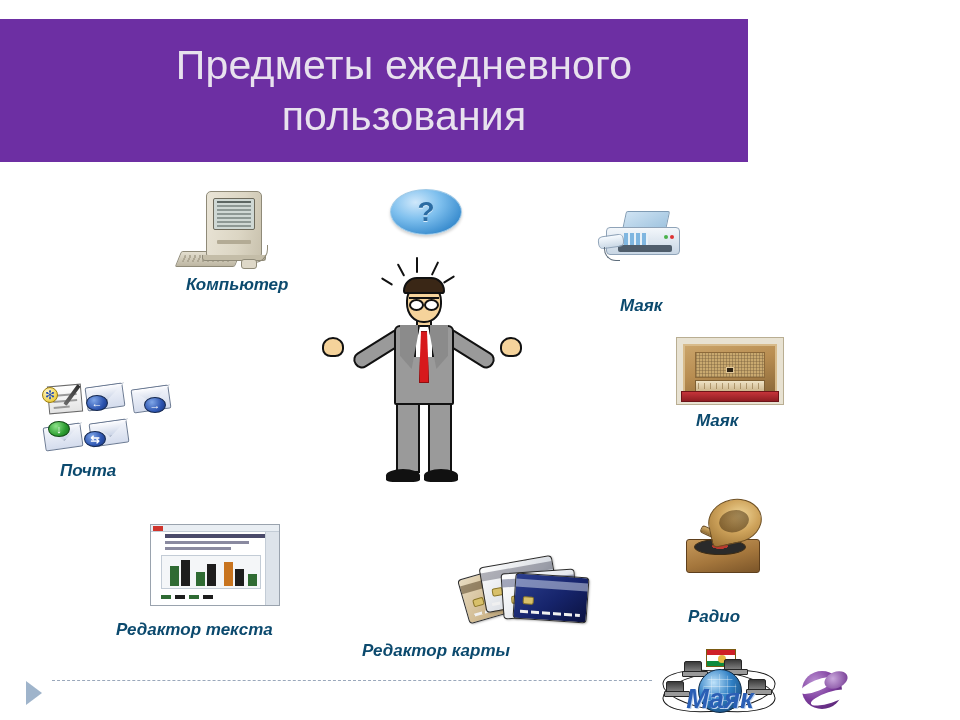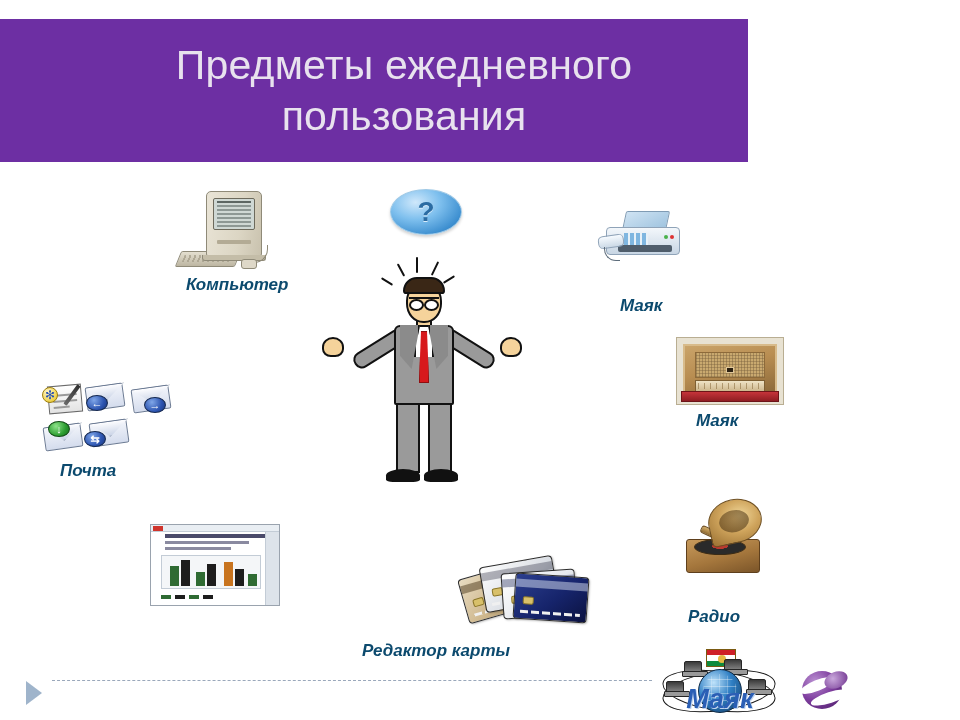--- a/index.html
+++ b/index.html
@@ -606,20 +606,21 @@
         <div class="doc-bar" style="left:34px; height:14px; background:#2f6b33;"></div>
         <div class="doc-bar" style="left:45px; height:22px; background:#1d1d1d;"></div>
         <div class="doc-bar" style="left:62px; height:24px; background:#c8741f;"></div>
         <div class="doc-bar" style="left:73px; height:17px; background:#1d1d1d;"></div>
         <div class="doc-bar" style="left:86px; height:12px; background:#2f6b33;"></div>
       </div>
       <div class="doc-legend"></div>
       <div class="doc-side"></div>
     </div>
   </div>
+  <div class="caption" style="left:116px; top:601px;">Редактор текста</div>
 
   <div class="pic" id="pic-cards">
     <div class="card card1">
         <div class="stripe" style="top:6px; background:rgba(60,40,10,.45);"></div>
         <div class="chip" style="left:8px; top:22px;"></div>
         <div class="no" style="top:36px;"></div>
       </div>
     <div class="card card2">
         <div class="stripe" style="top:5px; background:rgba(40,40,60,.35);"></div>
         <div class="chip" style="left:8px; top:22px;"></div>

